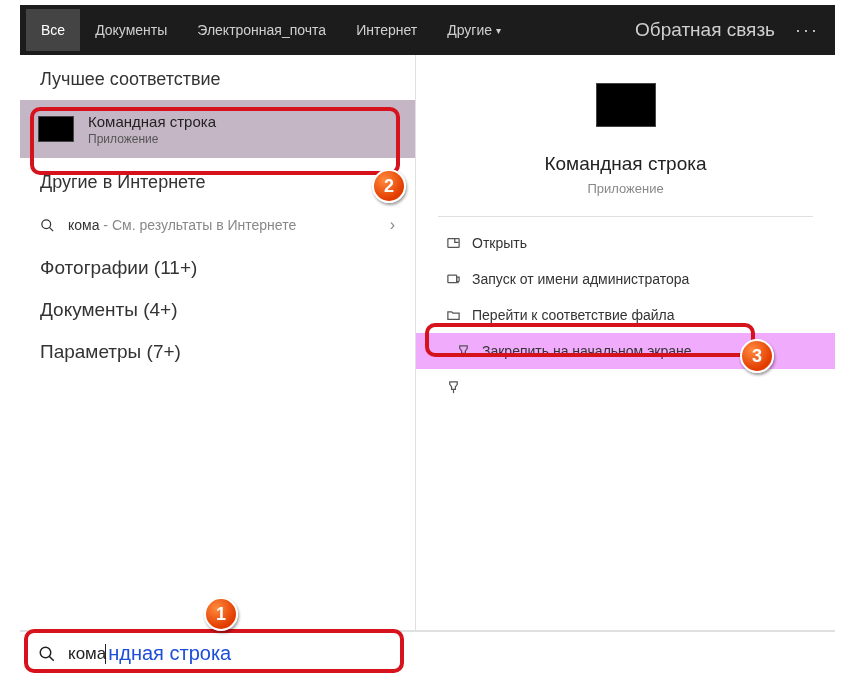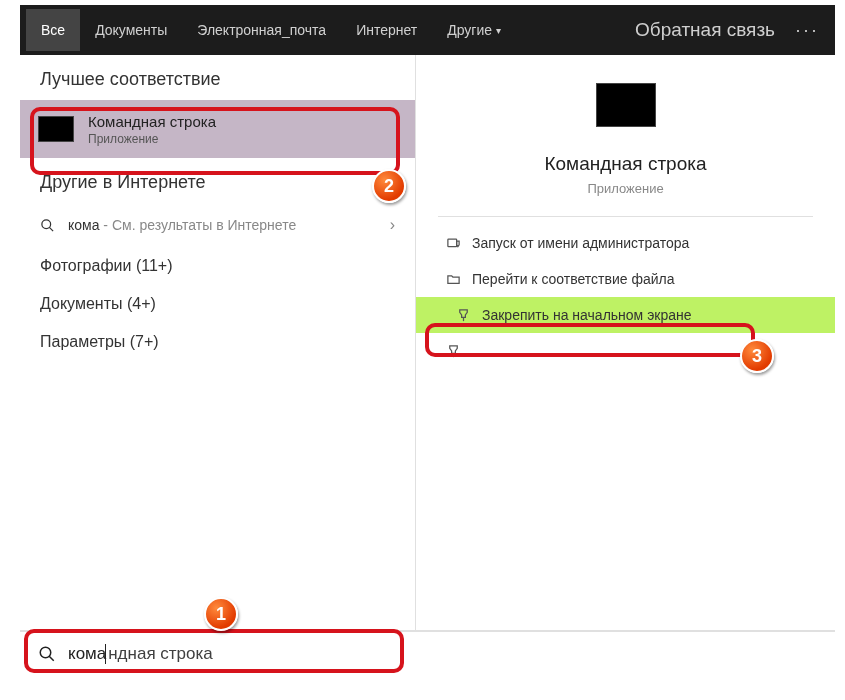--- a/index.html
+++ b/index.html
@@ -24,38 +24,38 @@
   .section-label { font-size: 18px; color: #333; padding: 14px 20px 10px 20px; }
   .best { display: flex; align-items: center; height: 58px; padding: 0 18px; background: #c5b6c6; cursor: pointer; }
   .best .thumb { width: 36px; height: 26px; background: #000; border: 1px solid #444; margin-right: 14px; }
   .best .title { font-size: 15px; color: #222; }
   .best .sub { font-size: 12px; color: #555; margin-top: 2px; }
   .websearch { display: flex; align-items: center; height: 44px; padding: 0 20px; position: relative; }
   .websearch .icon { width: 16px; margin-right: 12px; color: #333; display:flex; align-items:center; }
   .websearch .txt { font-size: 14px; color: #333; }
   .websearch .txt .muted { color: #888; }
   .websearch .arrow { position: absolute; right: 20px; color: #888; font-size: 16px; }
-  .simple-row { font-size: 16px; color: #333; padding: 10px 20px; cursor: pointer; }
+  .simple-row { font-size: 19px; color: #333; padding: 10px 20px; cursor: pointer; }
 
   
   .detail-head { text-align: center; padding-top: 28px; }
   .detail-head .thumb-lg { width: 60px; height: 44px; background: #000; border: 1px solid #444; margin: 0 auto 26px auto; }
   .detail-head .title { font-size: 19px; color: #222; }
   .detail-head .sub { font-size: 13px; color: #888; margin-top: 6px; }
   .detail-head .rule { height: 1px; background: #e0e0e0; margin: 20px 22px 0 22px; }
   .actions { margin-top: 8px; }
   .action { display: flex; align-items: center; height: 36px; padding: 0 26px; font-size: 14px; color: #333; cursor: pointer; position: relative; }
-  .action.hov { background: #bef264; padding-left: 36px; }
+  .action.hov { background: #f0abfc; padding-left: 36px; }
   .action .ic { width: 22px; color: #555; font-size: 14px; display:flex; align-items:center; justify-content:center; margin-right:8px; }
 
   
   .searchbar { position: absolute; left: 0; bottom: 0; width: 815px; height: 45px; background: #fff; border-top: 2px solid #e0e0e0; display: flex; align-items: center; padding: 0 18px; }
   .searchbar .ic { color: #333; margin-right: 12px; display:flex; align-items:center; }
   .searchbar .typed { font-size: 17px; color: #222; }
-  .searchbar .hint { font-size: 17px; color: #404040; }
+  .searchbar .hint { font-size: 20px; color: #1d4ed8; }
   .cursor { display: inline-block; width: 1px; height: 20px; background: #222; vertical-align: middle; margin: 0 2px 0 -1px; }
 
   
   .anno-box { position: absolute; border: 4px solid #d6131c; border-radius: 10px; pointer-events: none; }
   .badge { position: absolute; width: 34px; height: 34px; border-radius: 50%; background: radial-gradient(circle at 35% 30%, #ff8a3c, #e23b00 70%); border: 2px solid #fff; box-shadow: 1px 2px 3px rgba(0,0,0,.4); color: #fff; font-weight: bold; font-size: 18px; display: flex; align-items: center; justify-content: center; pointer-events: none; }
 
   svg { display: block; }
 </style>
 </head>
 <body>
@@ -117,20 +117,29 @@
       <div class="detail-head">
         <div class="thumb-lg"></div>
         <div class="title">Командная строка</div>
         <div class="sub">Приложение</div>
         <div class="rule"></div>
       </div>
       <div class="actions">
         <div class="action">
           <span class="ic">
             <svg width="15" height="15" viewBox="0 0 24 24" fill="none" stroke="#555" stroke-width="2">
+                <rect x="3" y="4" width="18" height="14" rx="1"></rect>
+                <polyline points="14 4 14 10 20 10"></polyline>
+              </svg>
+          </span>
+          <span>Открыть</span>
+        </div>
+        <div class="action">
+          <span class="ic">
+            <svg width="15" height="15" viewBox="0 0 24 24" fill="none" stroke="#555" stroke-width="2">
                 <rect x="3" y="5" width="14" height="12" rx="1"></rect>
                 <path d="M17 8 l4 0 l0 6 l-2 3 l-2 -3 z"></path>
               </svg>
           </span>
           <span>Запуск от имени администратора</span>
         </div>
         <div class="action">
           <span class="ic">
             <svg width="15" height="15" viewBox="0 0 24 24" fill="none" stroke="#555" stroke-width="2">
                 <path d="M3 6 h6 l2 2 h10 v10 h-18 z"></path>

